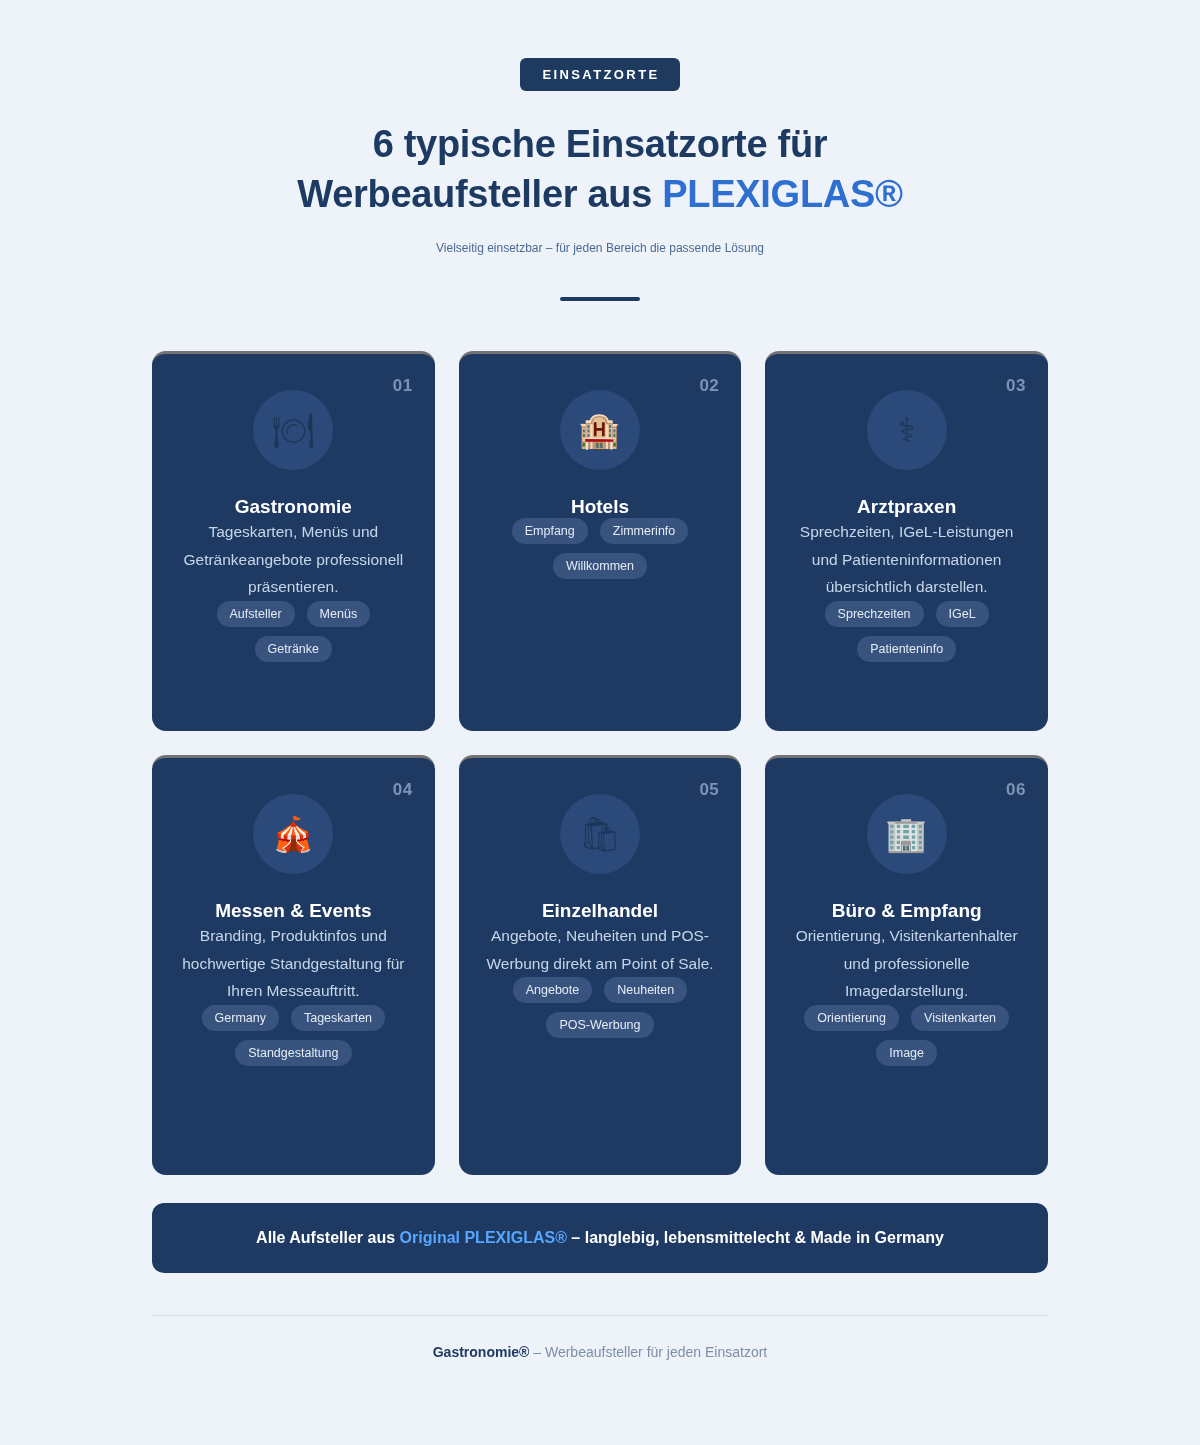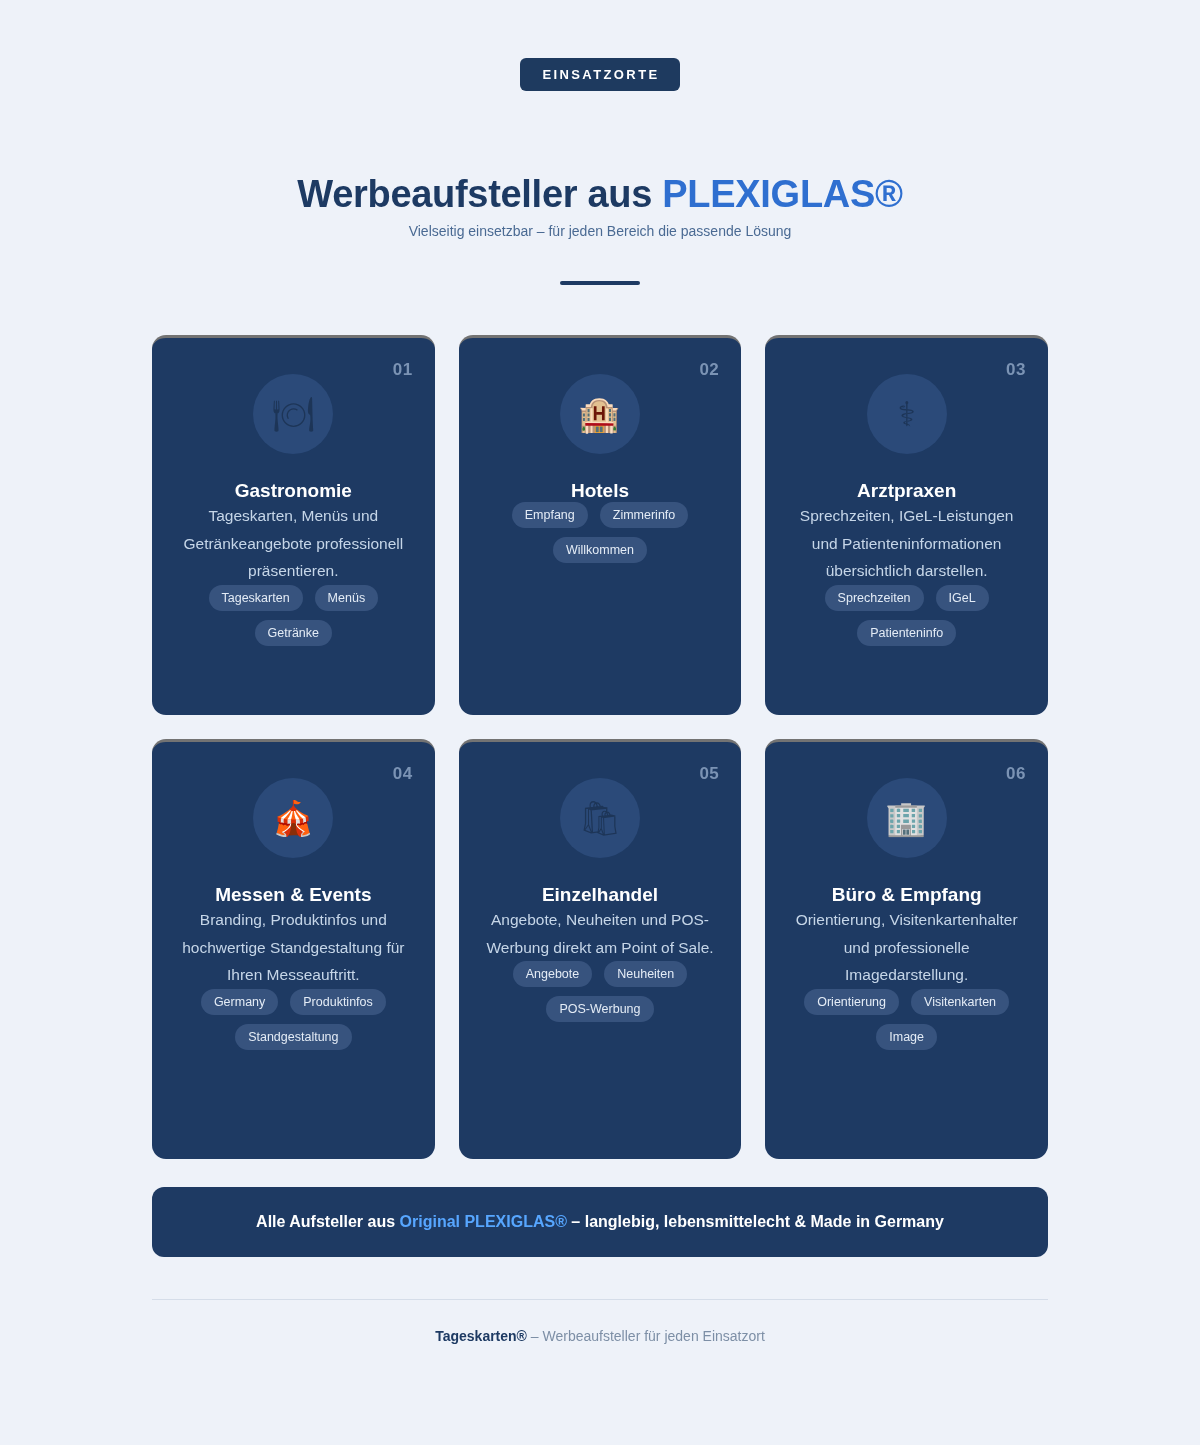--- a/index.html
+++ b/index.html
@@ -35,22 +35,22 @@
   h1.title {
     font-size: 38px;
     line-height: 1.32;
     font-weight: bold;
     color: #1d3a63;
     margin: 28px 0 0 0;
     letter-spacing: -0.3px;
   }
   h1.title .accent { color: #2f6fd0; }
   .subtitle {
-    margin-top: 4px;
-    font-size: 14px;
+    margin-top: 22px;
+    font-size: 12px;
     color: #4a6a93;
   }
   .rule {
     width: 80px;
     height: 4px;
     background: #1d3a63;
     border-radius: 2px;
     margin: 42px auto 0 auto;
   }
 
@@ -152,38 +152,38 @@
   .footnote .brand { color: #1d3a63; font-weight: bold; }
 </style>
 </head>
 <body>
 
 <div class="page">
 
   <div class="header">
     <span class="eyebrow">EINSATZORTE</span>
     <h1 class="title">
-      <br>
+      <span>6 typische Einsatzorte für</span><br>
       <span>Werbeaufsteller aus </span><span class="accent">PLEXIGLAS®</span>
     </h1>
     <div class="subtitle">Vielseitig einsetzbar – für jeden Bereich die passende Lösung</div>
     <div class="rule"></div>
   </div>
 
   <div class="grid">
 
     <div class="card">
       <span class="card-num">01</span>
       <div class="icon-circle">
         <span>🍽</span>
       </div>
       <div class="card-title">Gastronomie</div>
       <div class="card-desc">Tageskarten, Menüs und Getränkeangebote professionell präsentieren.</div>
       <div class="tags">
-        <span class="tag">Tageskarten</span>
+        <span class="tag">Aufsteller</span>
         <span class="tag">Menüs</span>
         <span class="tag">Getränke</span>
       </div>
     </div>
 
     <div class="card">
       <span class="card-num">02</span>
       <div class="icon-circle">
         <span>🏨</span>
       </div>
@@ -211,21 +211,21 @@
 
     <div class="card tall">
       <span class="card-num">04</span>
       <div class="icon-circle">
         <span>🎪</span>
       </div>
       <div class="card-title">Messen &amp; Events</div>
       <div class="card-desc">Branding, Produktinfos und hochwertige Standgestaltung für Ihren Messeauftritt.</div>
       <div class="tags">
         <span class="tag">Germany</span>
-        <span class="tag">Produktinfos</span>
+        <span class="tag">Tageskarten</span>
         <span class="tag">Standgestaltung</span>
       </div>
     </div>
 
     <div class="card tall">
       <span class="card-num">05</span>
       <div class="icon-circle">
         <span>🛍</span>
       </div>
       <div class="card-title">Einzelhandel</div>
@@ -253,16 +253,16 @@
 
   </div>
 
   <div class="banner">
     <span>Alle Aufsteller aus </span><span class="accent">Original PLEXIGLAS®</span><span> – langlebig, lebensmittelecht &amp; Made in Germany</span>
   </div>
 
   <div class="divider"></div>
 
   <div class="footnote">
-    <span class="brand">Tageskarten®</span><span> – Werbeaufsteller für jeden Einsatzort</span>
+    <span class="brand">Gastronomie®</span><span> – Werbeaufsteller für jeden Einsatzort</span>
   </div>
 
 </div>
 
 </body></html>

